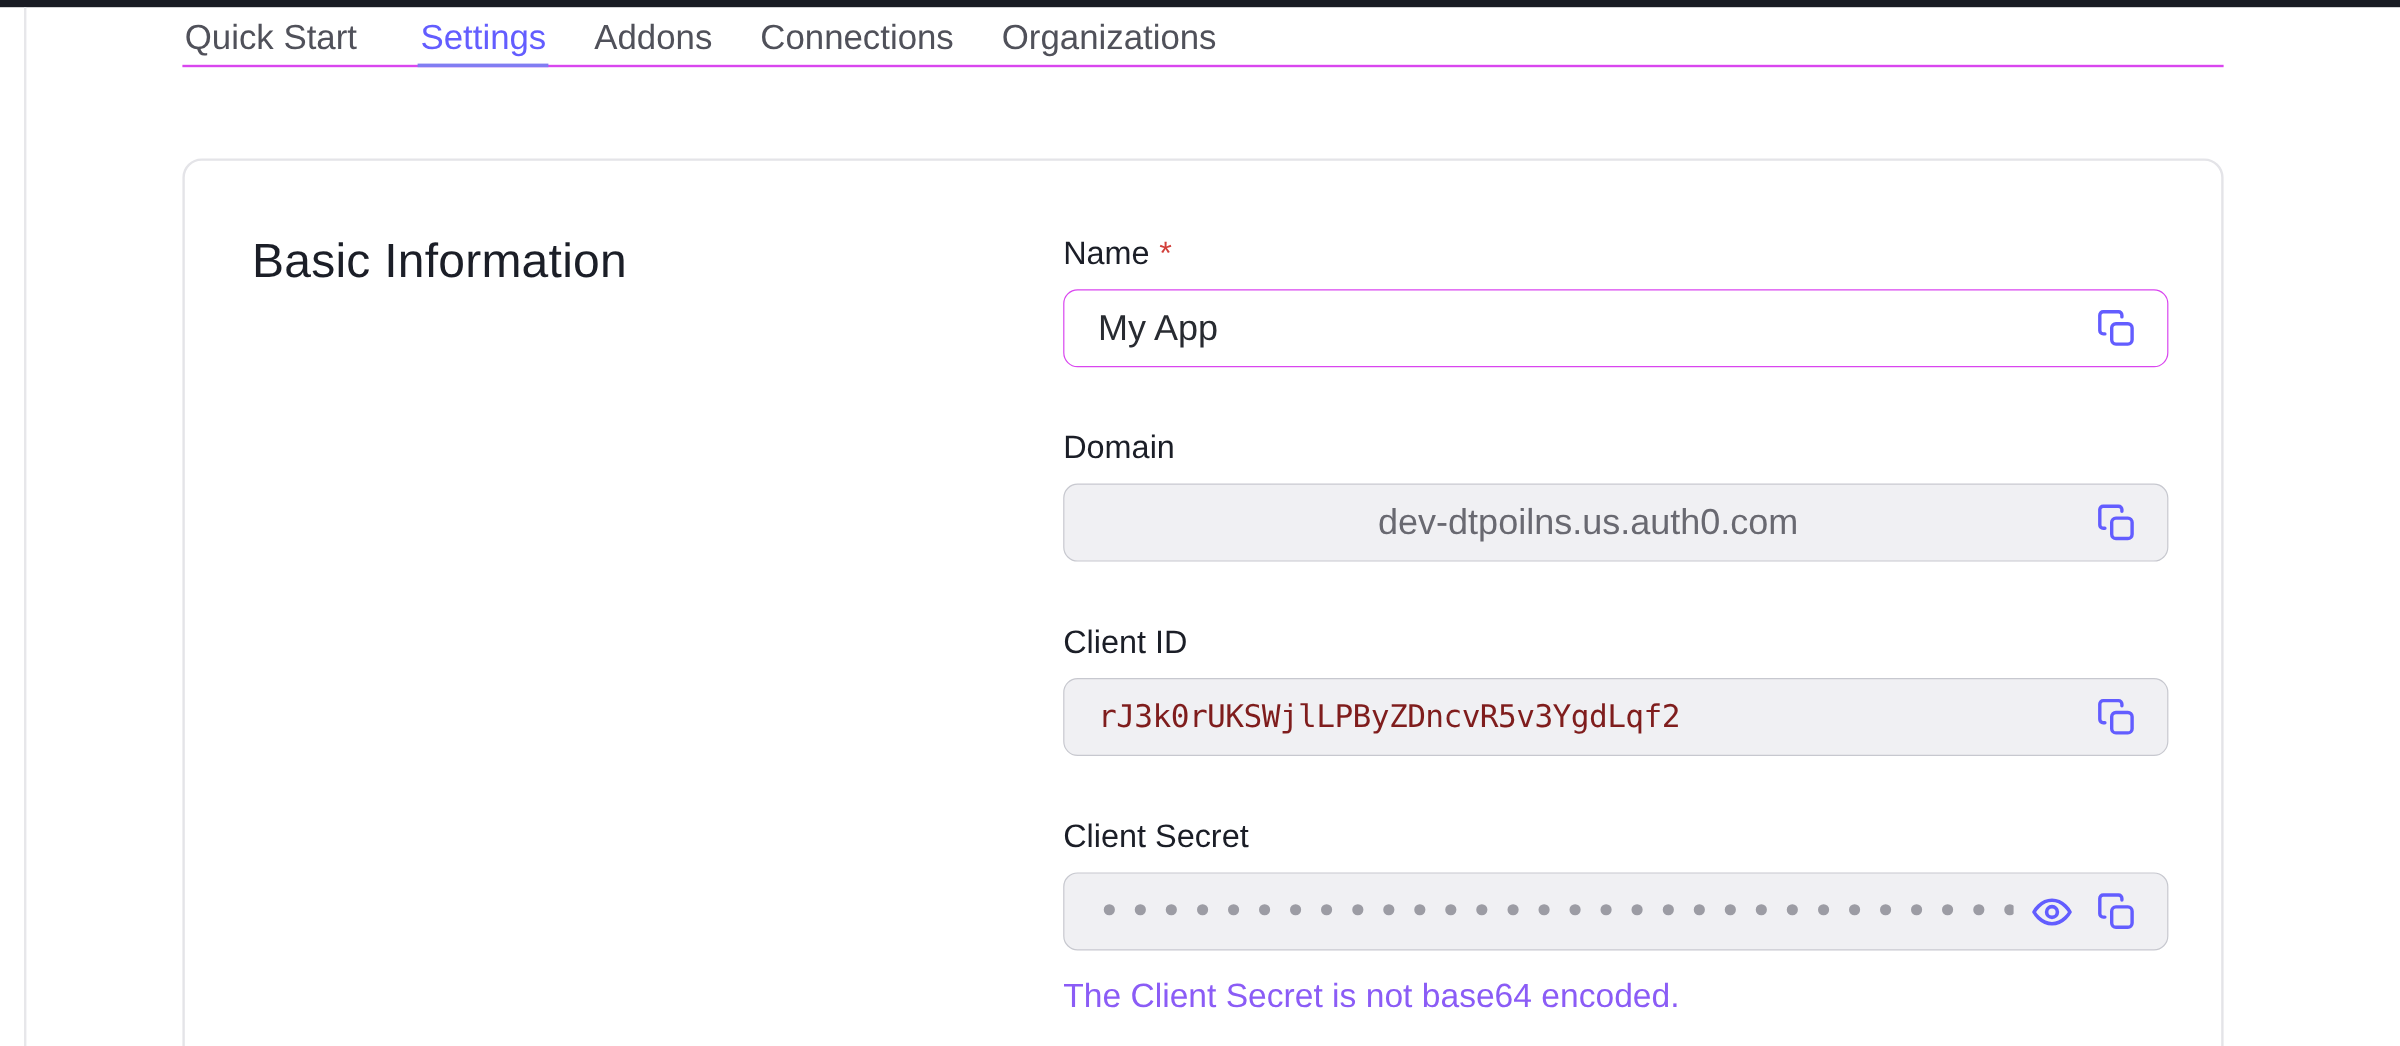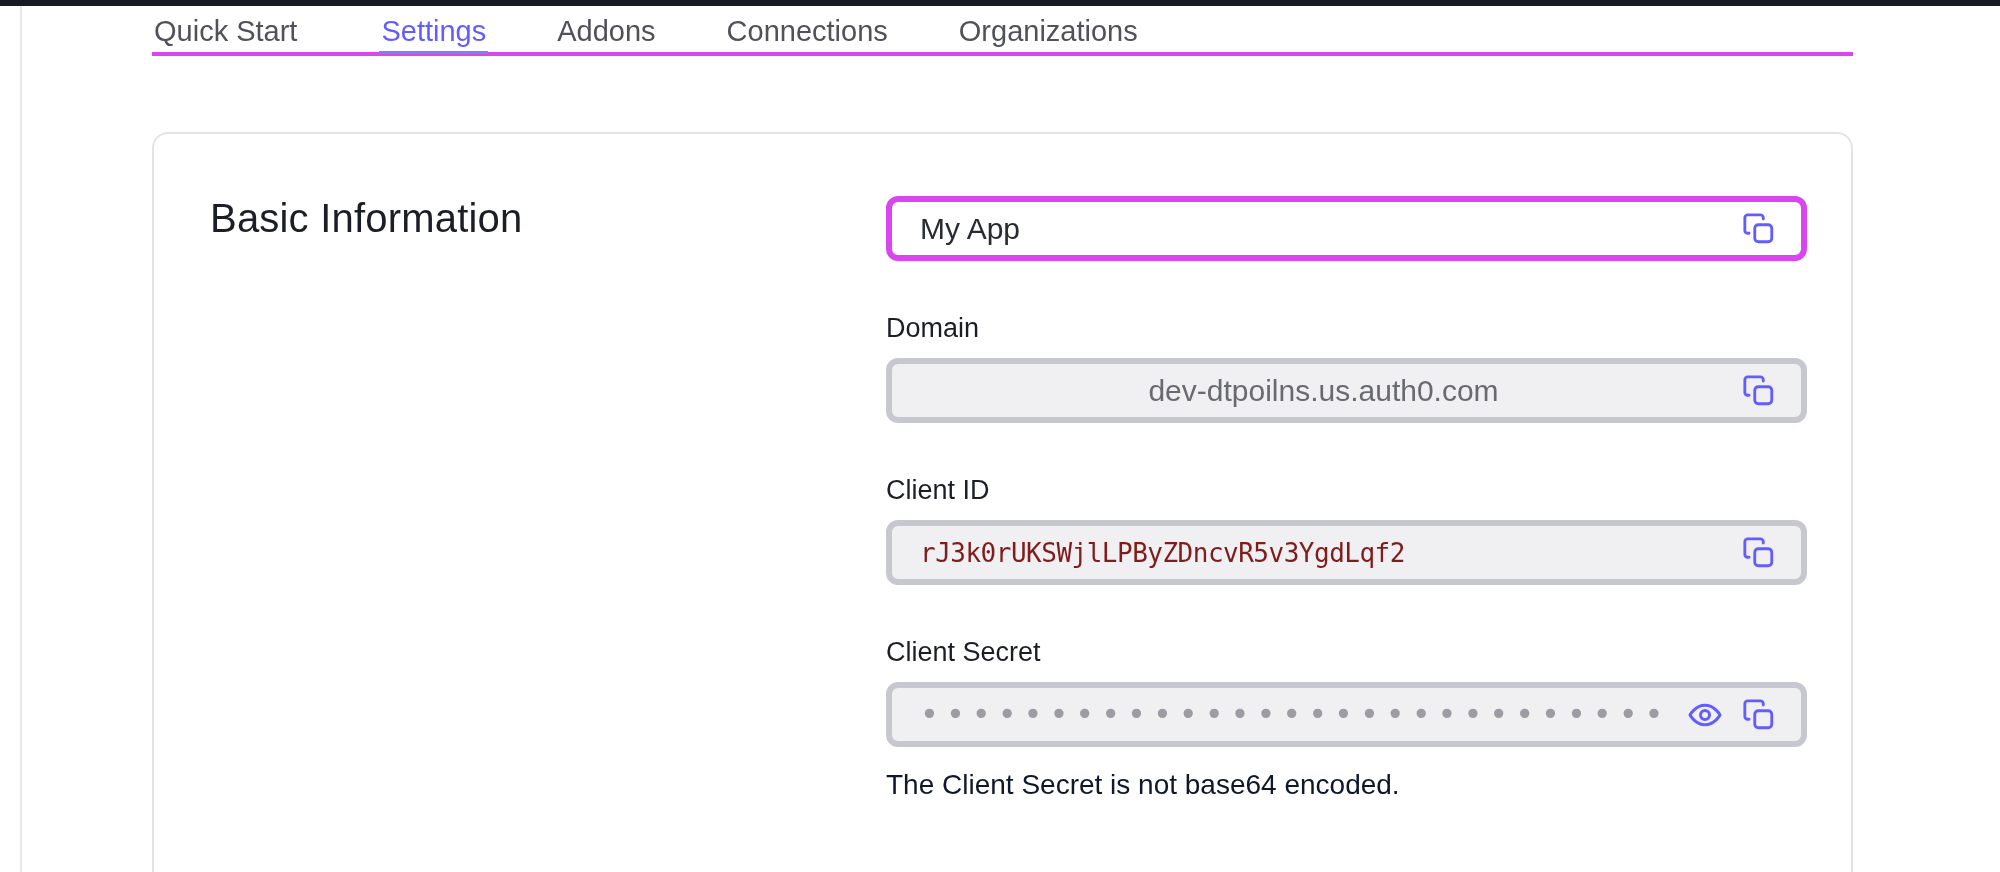--- a/index.html
+++ b/index.html
@@ -11,22 +11,22 @@
     background: #191b23;
   }
   .left-edge-line {
     position: absolute; left: 20px; top: 6px; width: 2px; height: 866px;
     background: #e7e7ea;
   }
 
   
   .tabs-strip {
     position: absolute; left: 152px; top: 6px; width: 1701px; height: 50px;
-    border-bottom: 4px solid #d946ef;
-    display: flex; align-items: stretch; gap: 67px;
+    border-bottom: 2px solid #d946ef;
+    display: flex; align-items: stretch; gap: 36px;
   }
   .tab {
     display: flex; align-items: center;
     font-size: 29px; line-height: 34px; color: #50515a;
     padding: 4px 2px 0 2px; cursor: pointer;
     border-bottom: 3px solid transparent; margin-bottom: -2px;
     white-space: nowrap;
   }
   .tab.active { color: #635dff; border-bottom-color: #817df2; margin-left: 13px; }
 
@@ -44,21 +44,21 @@
 
   .field { margin-bottom: 52px; }
   .field-label {
     font-size: 27px; font-weight: 500; color: #1b1e27; margin-bottom: 14px;
     display: flex; align-items: baseline;
   }
   .required-asterisk { color: #d23f3a; margin-left: 8px; font-size: 27px; }
 
   .input-box {
     height: 65px; width: 100%;
-    border: 6px solid #d946ef; border-radius: 12px;
+    border: 1px solid #d946ef; border-radius: 12px;
     background: #ffffff;
     display: flex; align-items: center;
     padding: 0 20px 0 28px;
   }
   .input-box.disabled { background: #f0f0f3; border-color: #c7c8cf; }
   .input-value {
     flex: 1; font-size: 30px; color: #282b31; white-space: nowrap; overflow: hidden;
   }
   .input-value.dim { color: #696971; text-align: center; }
   .input-value.mono {
@@ -73,21 +73,21 @@
 
   .icon-btn {
     flex: 0 0 auto; width: 44px; height: 44px;
     display: flex; align-items: center; justify-content: center;
     background: transparent; border: none; cursor: pointer; padding: 0;
     margin-left: 10px;
   }
   .icon-btn svg { display: block; }
 
   .helper-text {
-    margin-top: 22px; font-size: 28px; color: #0f172a;
+    margin-top: 22px; font-size: 28px; color: #8b5cf6;
   }
 </style>
 </head>
 <body>
 
 <div class="top-dark-bar"></div>
 <div class="left-edge-line"></div>
 
 <nav class="tabs-strip">
   <div class="tab">Quick Start</div>
@@ -98,20 +98,24 @@
 </nav>
 
 <section class="card">
   <div class="col-left">
     <h2 class="section-title">Basic Information</h2>
   </div>
 
   <div class="col-right">
 
     <div class="field">
+      <div class="field-label">
+        <span>Name</span>
+        <span class="required-asterisk">*</span>
+      </div>
       <div class="input-box">
         <span class="input-value">My App</span>
         <button class="icon-btn">
           <svg width="34" height="34" viewBox="0 0 24 24" fill="none" stroke="#635dff" stroke-width="2" stroke-linecap="round" stroke-linejoin="round">
             <rect x="9" y="9" width="12" height="12" rx="2.5"></rect>
             <path d="M5 15H4a2 2 0 0 1-2-2V4a2 2 0 0 1 2-2h9a2 2 0 0 1 2 2v1"></path>
           </svg>
         </button>
       </div>
     </div>

